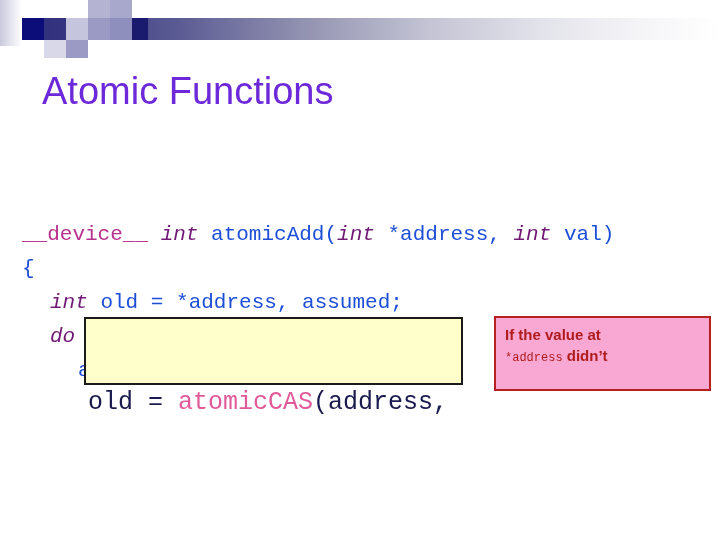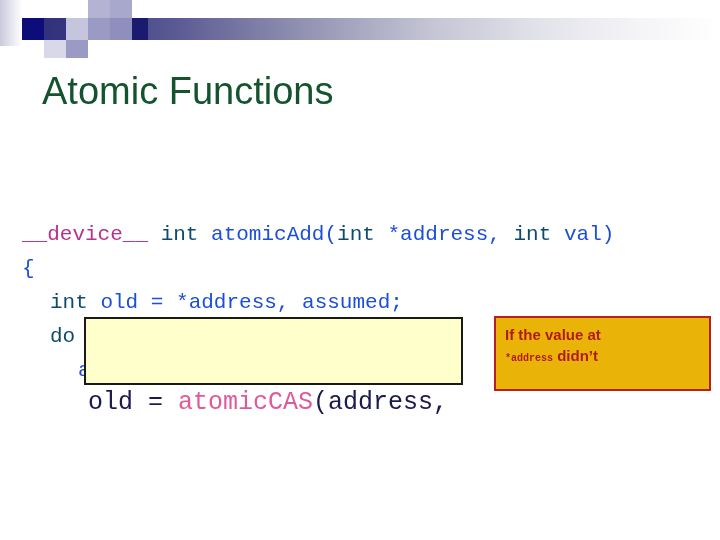--- a/index.html
+++ b/index.html
@@ -53,39 +53,39 @@
   #sq-k { left: 110px; top: 40px; width: 22px; height: 10px; background: #ffffff; }
   #sq-l { left: 132px; top: 18px; width: 16px; height: 22px; background: #1a1a6e; }
 
   
   #title {
     position: absolute;
     left: 42px; top: 68px;
     width: 640px;
     font-size: 38px;
     font-weight: 400;
-    color: #14532d;
+    color: #6d28d9;
     letter-spacing: 0px;
     line-height: 46px;
     white-space: nowrap;
   }
 
   
   #code {
     position: absolute;
     left: 22px; top: 150px;
     width: 700px;
     font-family: "Liberation Mono", "DejaVu Sans Mono", monospace;
     font-size: 21px;
     line-height: 34px;
     color: #1a1a4e;
     white-space: pre;
   }
   .code-line { height: 34px; white-space: pre; }
-  .kw   { color: #0c4a6e; }
+  .kw   { color: #701a75; font-style: italic; }
   .dev  { color: #b8318c; text-align: right; }
   .cas  { color: #e05a9a; }
   .idt  { color: #1d4ed8; }
 
   
   .ind0 { padding-left: 0px; }
   .ind1 { padding-left: 28px; }
   .ind2 { padding-left: 56px; }
 
   
@@ -108,38 +108,38 @@
     color: #1a1a4e;
     white-space: pre;
     z-index: 2;
   }
 
   
   #callout {
     position: absolute;
     left: 494px; top: 316px;
     width: 217px; height: 75px;
-    background: #eab308;
+    background: #f9a8d4;
     border: 2px solid #b52020;
     box-sizing: border-box;
     z-index: 3;
     padding: 6px 0 0 9px;
   }
   .callout-line {
     font-family: "Liberation Sans", sans-serif;
     font-size: 15px;
     font-weight: bold;
     color: #b01c1c;
     line-height: 21px;
     white-space: nowrap;
   }
   .callout-mono {
     font-family: "Liberation Mono", "DejaVu Sans Mono", monospace;
-    font-weight: bold;
-    font-size: 10px;
+    font-weight: normal;
+    font-size: 12px;
     color: #b01c1c;
   }
 </style>
 </head>
 <body>
 
 <div id="banner">
   <div id="banner-gradient"></div>
   <div class="sq" id="sq-a"></div>
   <div class="sq" id="sq-c"></div>

